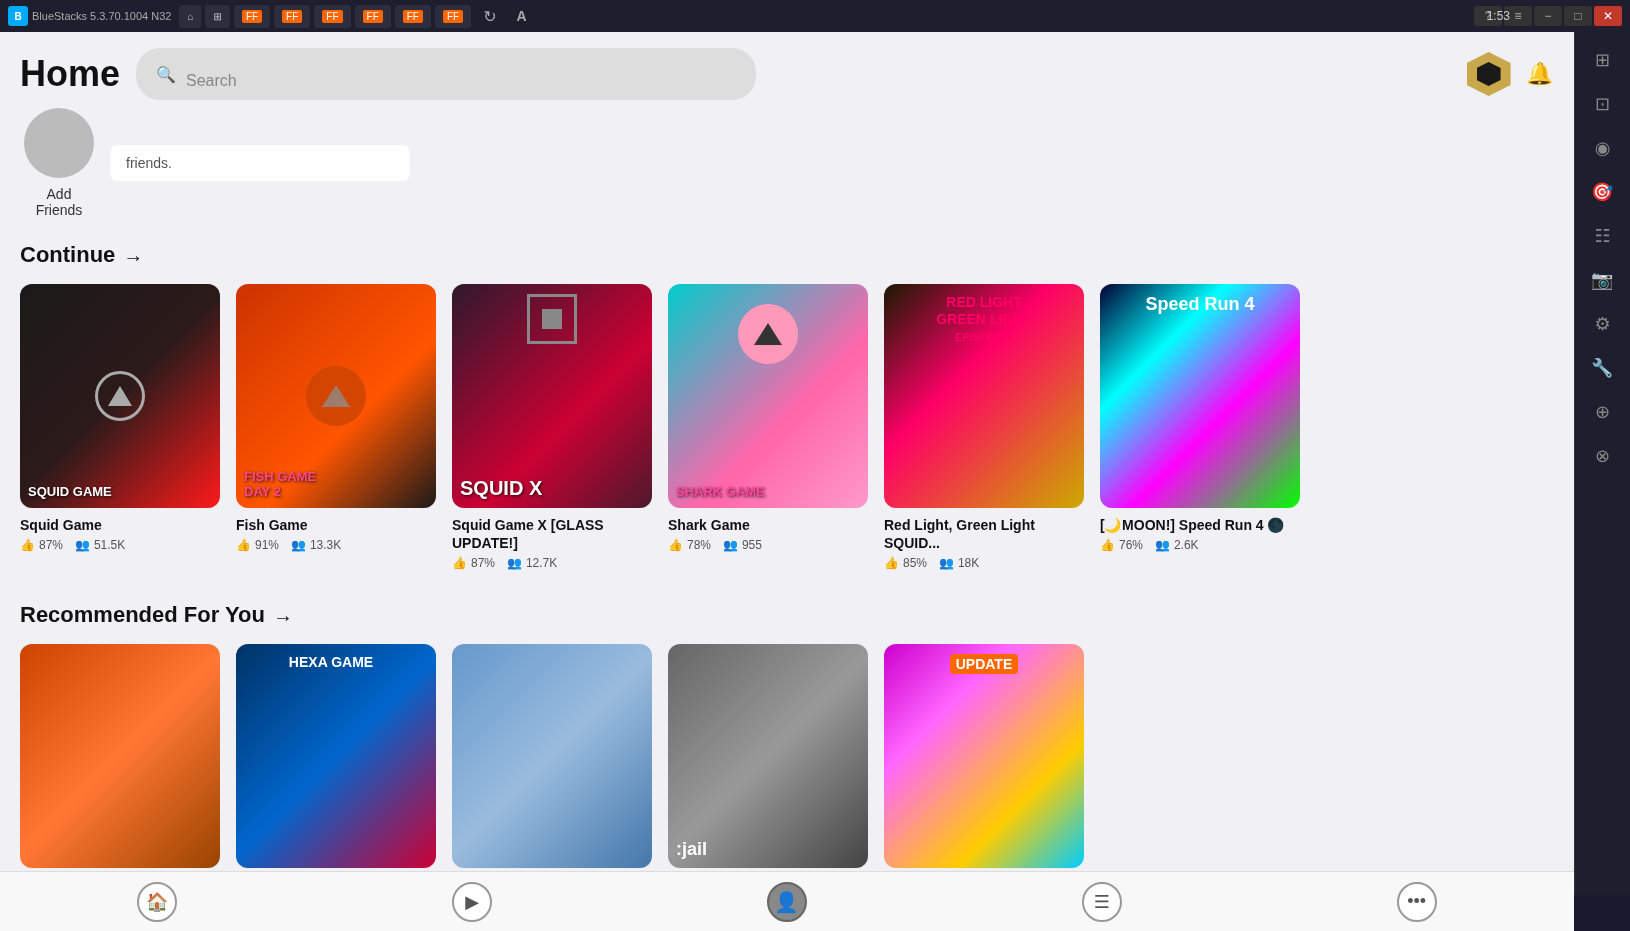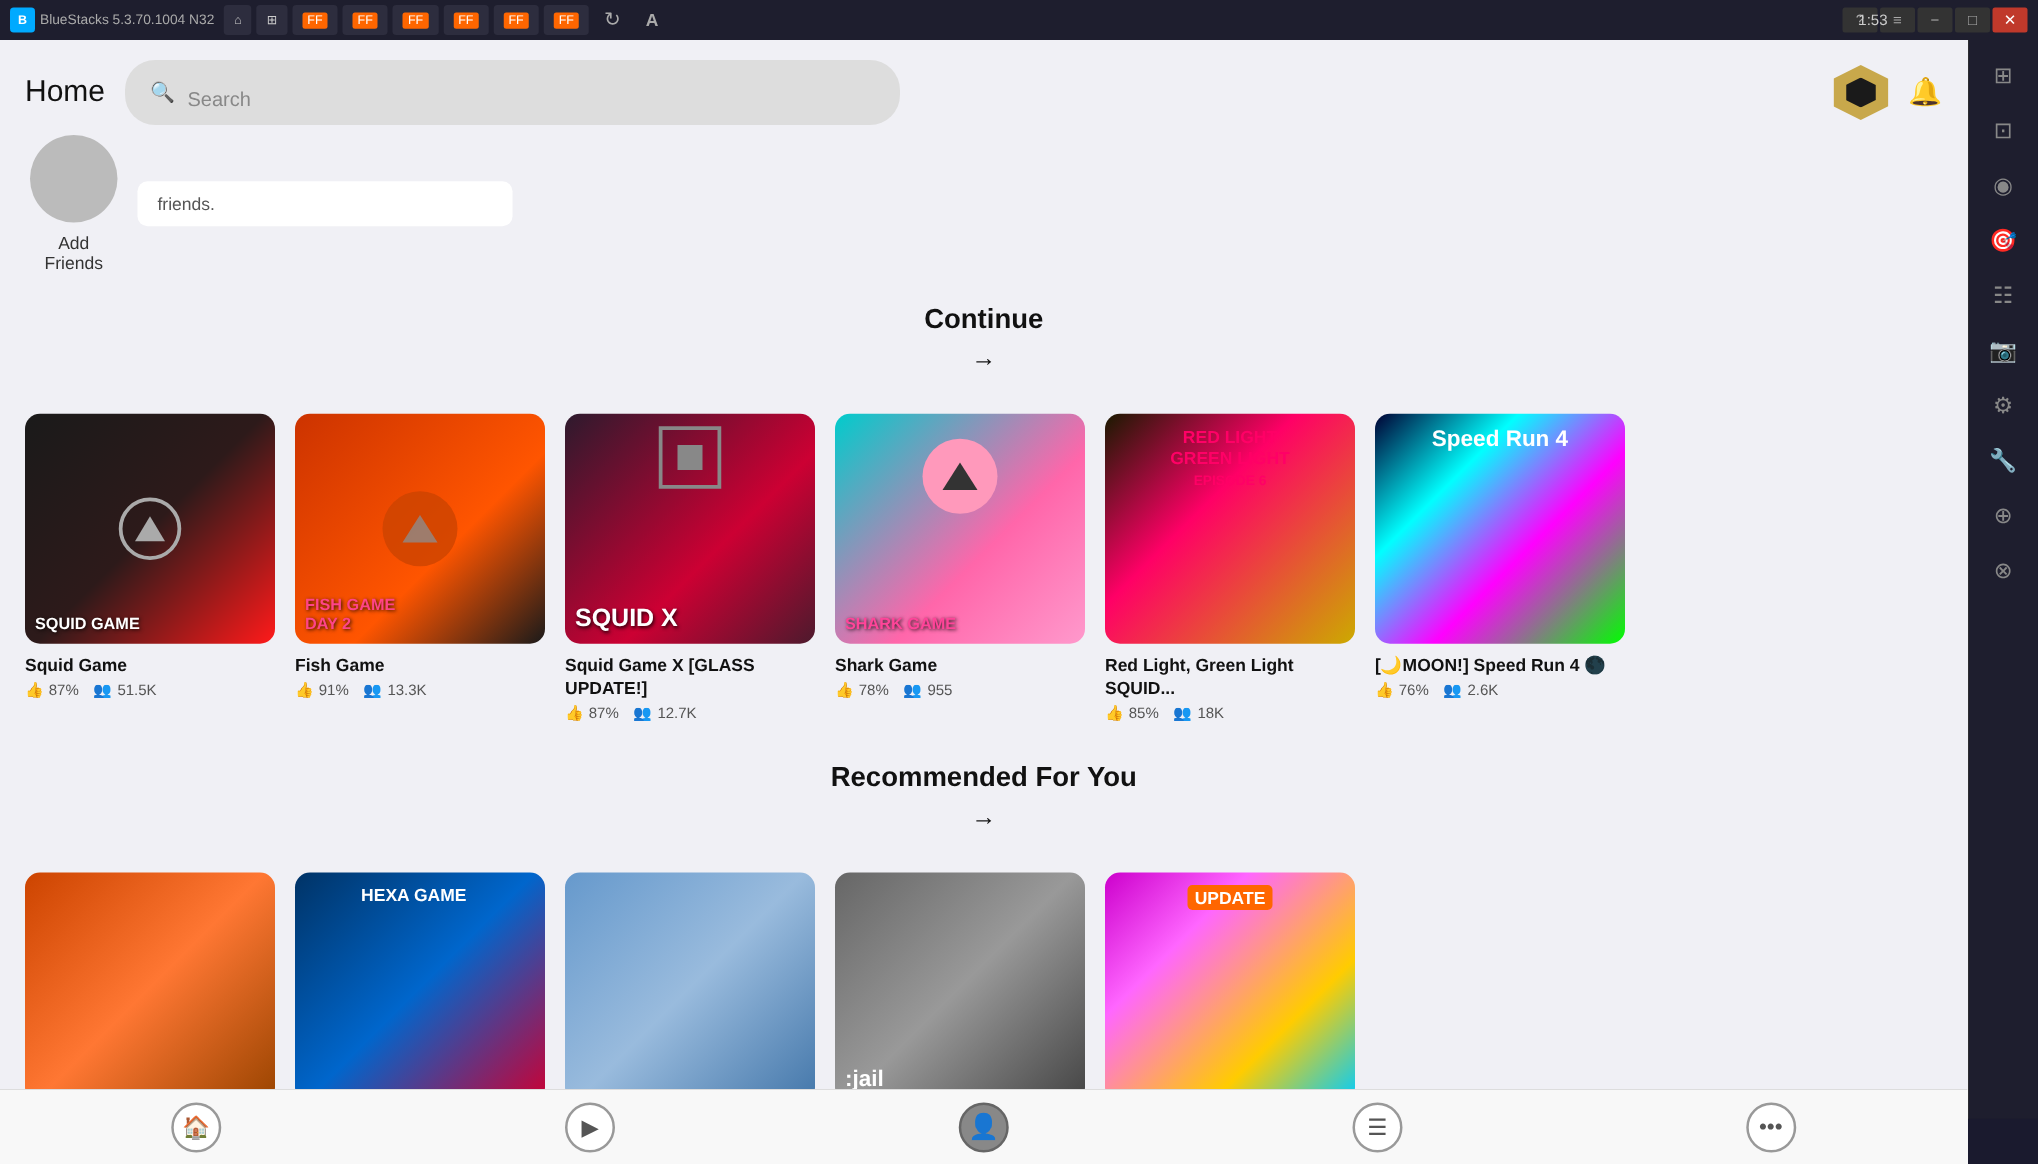--- a/index.html
+++ b/index.html
@@ -137,22 +137,22 @@
       background: #f0f0f5;
       padding: 16px 20px 8px;
       display: flex;
       align-items: center;
       gap: 16px;
       position: sticky;
       top: 0;
       z-index: 10;
     }
     .page-title {
-      font-size: 24px;
-      font-weight: normal;
+      font-size: 36px;
+      font-weight: bold;
       color: #111;
       flex: 0 0 auto;
     }
     .search-bar {
       flex: 1;
       max-width: 620px;
       background: #ddd;
       border-radius: 24px;
       padding: 10px 20px;
       display: flex;
@@ -237,43 +237,41 @@
     
     .section-header {
       font-size: 22px;
       font-weight: bold;
       color: #111;
       margin-bottom: 16px;
       display: flex;
       align-items: center;
       gap: 8px;
       cursor: pointer;
-      flex-direction: column;
     }
     .section-arrow { font-size: 20px; }
 
     
     .game-grid {
       display: flex;
       gap: 16px;
       margin-bottom: 32px;
       overflow-x: hidden;
     }
     .game-card {
       flex: 0 0 200px;
       cursor: pointer;
     }
     .game-thumbnail {
       width: 200px;
-      height: 184px;
+      height: 224px;
       border-radius: 12px;
       overflow: hidden;
       margin-bottom: 8px;
       position: relative;
-      margin-top: 16px;
     }
     .game-name {
       font-size: 14px;
       font-weight: 600;
       color: #111;
       margin-bottom: 4px;
       line-height: 1.3;
     }
     .game-stats {
       display: flex;

